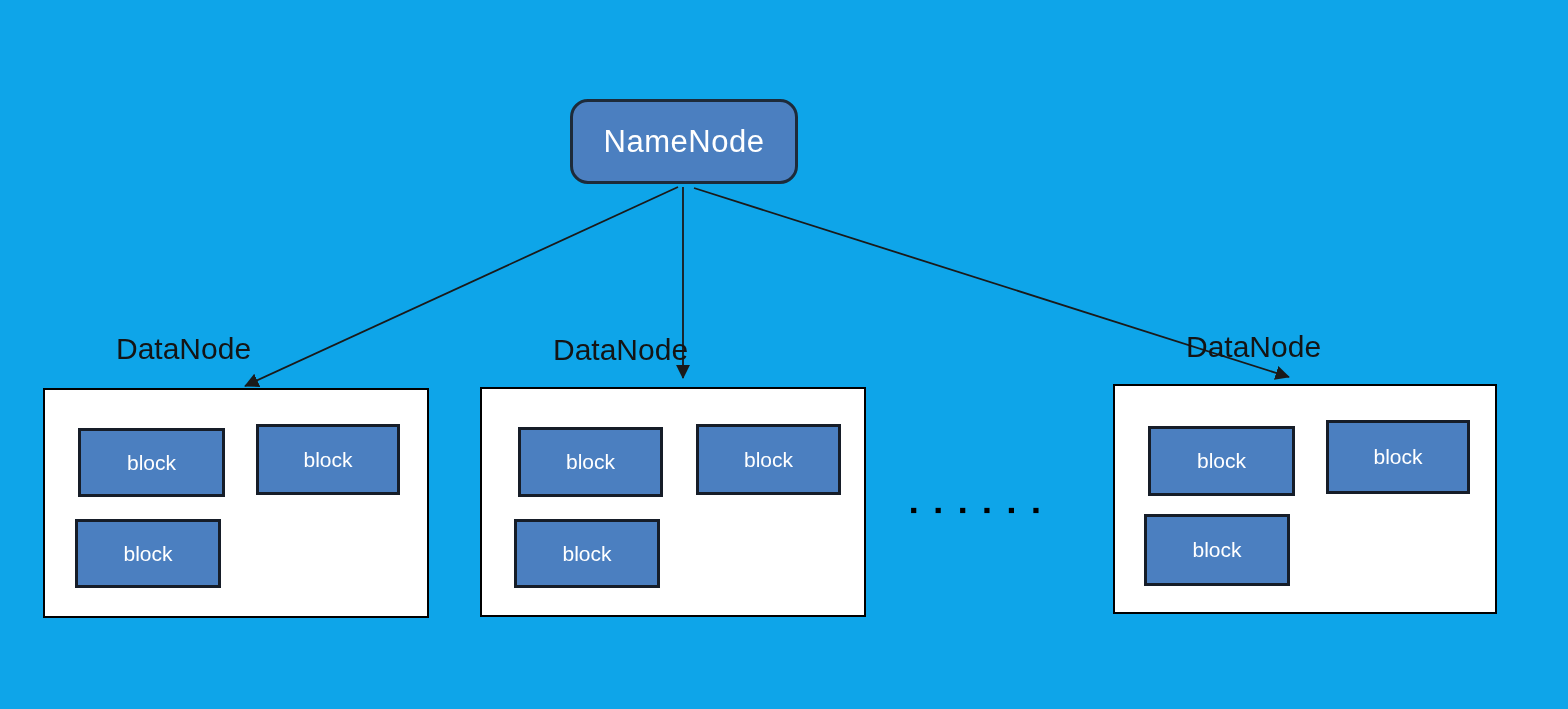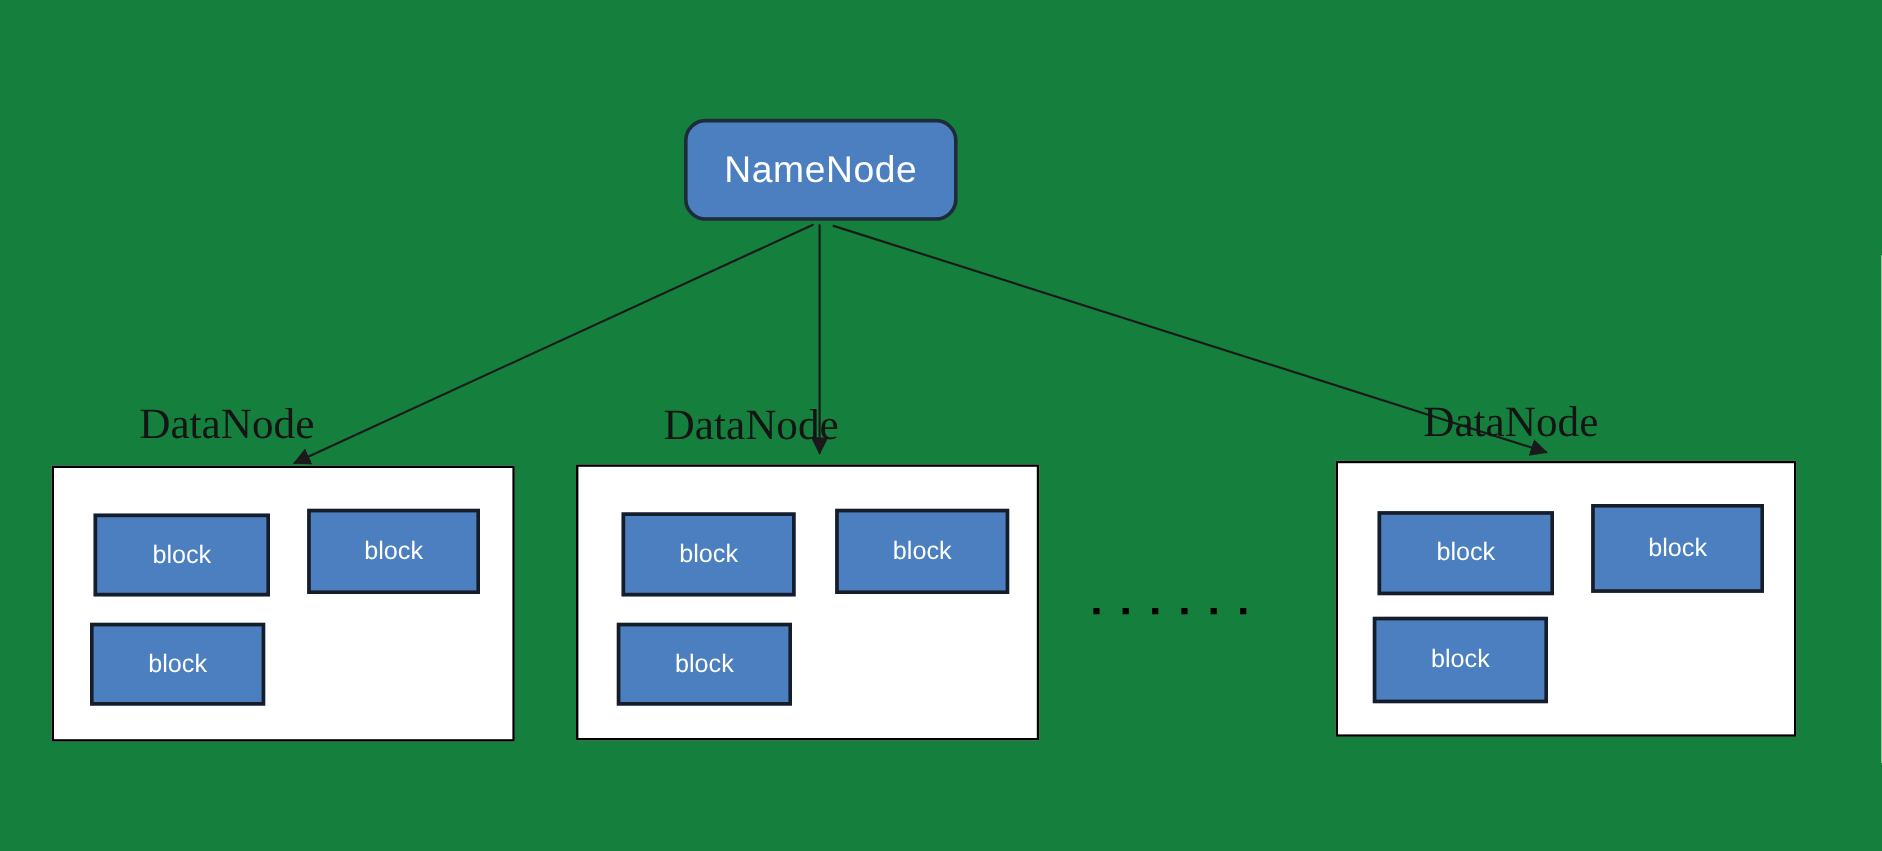--- a/index.html
+++ b/index.html
@@ -7,44 +7,43 @@
     --node-border:#1d2b3a;
     --box-border:#000000;
     --text-light:#ffffff;
     --text-dark:#141414;
     --arrow:#1a1a1a;
   }
   html,body{margin:0;padding:0;background:#ffffff;}
   .stage{
     position:relative;
     width:1568px;height:709px;
-    background:#15803d;
+    background:#0ea5e9;
     font-family:"Liberation Sans", sans-serif;
     overflow:hidden;
   }
   .arrows{position:absolute;left:0;top:0;width:1568px;height:709px;pointer-events:none;}
   .arrows line{stroke:var(--arrow);stroke-width:1.8;}
   .namenode{
     position:absolute;
     left:570px;top:99px;width:228px;height:85px;
     background:var(--node-fill);
     border:3px solid var(--node-border);
     border-radius:18px;
     box-sizing:border-box;
     display:flex;align-items:center;justify-content:center;
     color:var(--text-light);
     font-size:31px;
     letter-spacing:0.5px;
   }
   .dn-label{
     position:absolute;
     color:var(--text-dark);
-    font-size:36px;
+    font-size:30px;
     white-space:nowrap;
-    font-family:Liberation Serif, serif;
   }
   .dn-box{
     position:absolute;
     background:#ffffff;
     border:2.5px solid var(--box-border);
     box-sizing:border-box;
   }
   .block{
     position:absolute;
     background:var(--node-fill);

